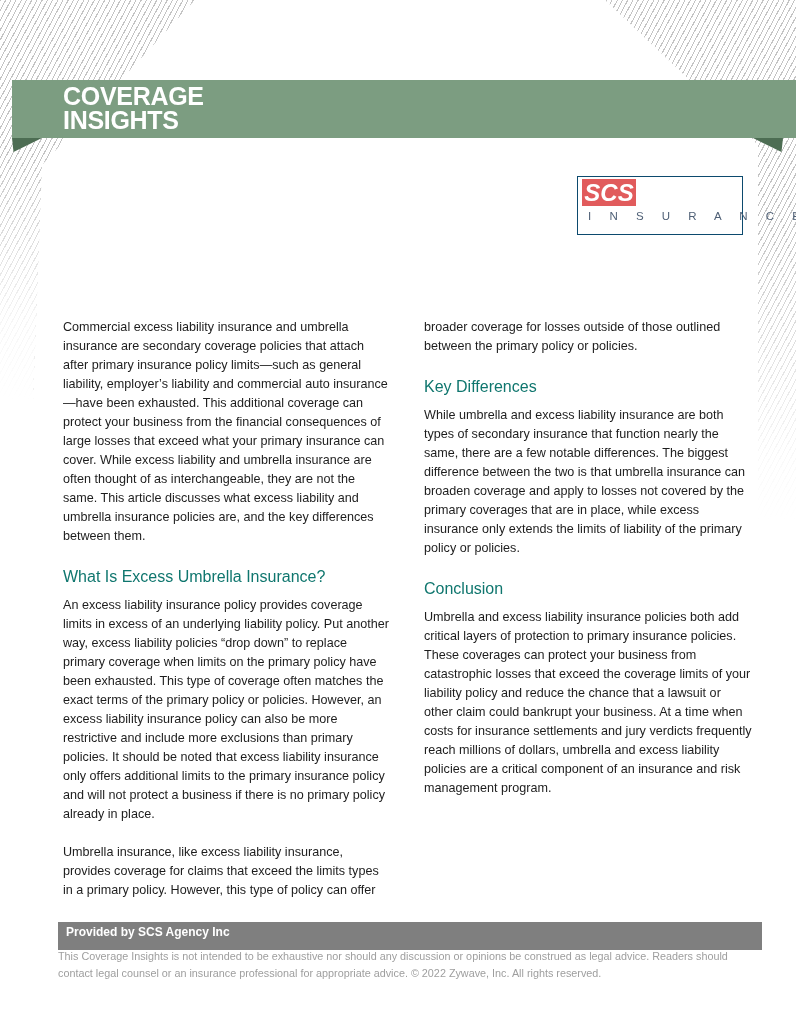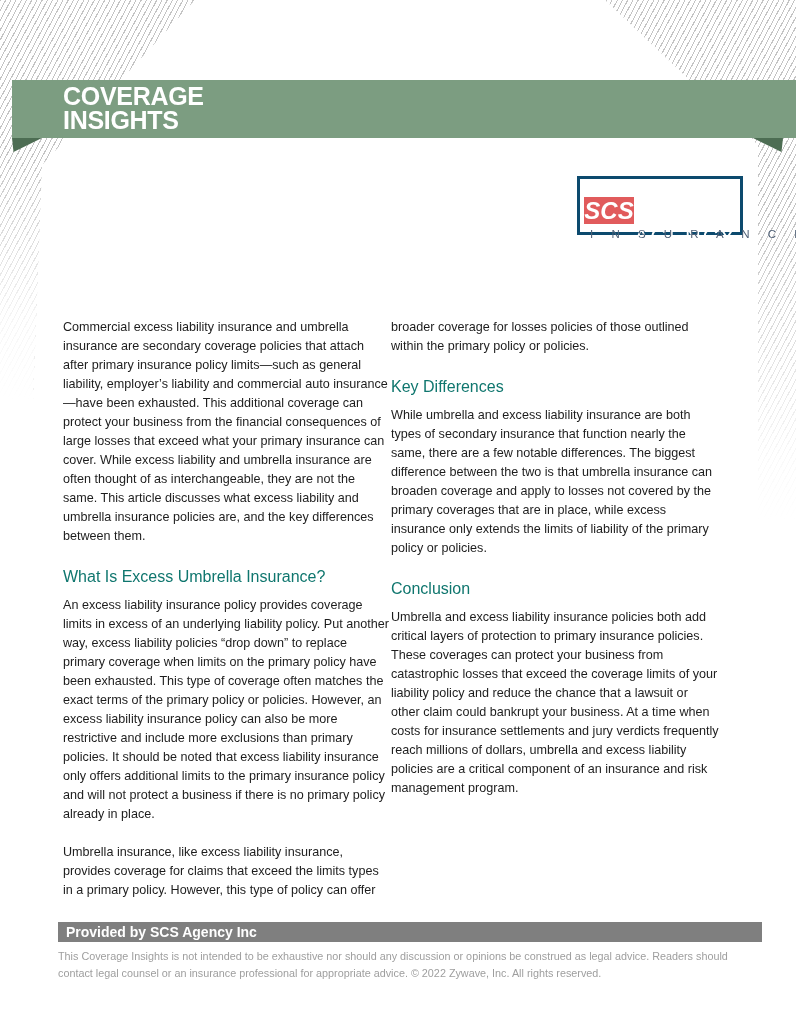--- a/index.html
+++ b/index.html
@@ -49,53 +49,53 @@
 
   
   .doc-title {
     position:absolute; left:63px; top:180px; width:492px;
     font-size:30px; line-height:34px; font-weight:bold; color:#7fa382; z-index:2;
   }
 
   
   .logo {
     position:absolute; left:577px; top:176px; width:166px; height:59px;
-    border:3px solid #0c4a6e; background:#fff; box-sizing:border-box;
-    padding:18px 4px 0 4px; z-index:2;
+    border:1px solid #0c4a6e; background:#fff; box-sizing:border-box;
+    padding:2px 4px 0 4px; z-index:2;
   }
   .logo-row { display:flex; height:27px; }
   .logo-scs {
     background:#e15b5c; color:#fff; width:62px; font-weight:bold; font-style:italic;
     font-size:24px; display:flex; align-items:center; justify-content:center;
   }
   .logo-agency {
     background:#3d5777; color:#fff; flex:1; font-size:22px; letter-spacing:1.5px;
     display:flex; align-items:center; justify-content:center; transform-origin:center;margin-top:40px;
   }
   .logo-insurance {
     color:#4f6076; font-size:11.5px; letter-spacing:7.5px; text-align:center;
     margin-top:4px; padding-left:6px; white-space:nowrap;
   }
 
   
   .columns {
     position:absolute; left:63px; top:318px; width:689px;
-    display:flex; z-index:2;
+    display:flex; gap:33px; z-index:2;
   }
   .col { width:328px; font-size:12.6px; line-height:19px; color:#1d1d1d; }
   .col p { margin:0 0 19px 0; }
   .col h2 {
     font-size:16px; line-height:20px; color:#0f766e; font-weight:400;
     margin:21px 0 9px 0;
   }
 
   
   .footer-bar {
-    position:absolute; left:58px; top:922px; width:704px; height:20px;
-    background:#7f7f7f; color:#fff; font-size:14px; font-weight:bold;
+    position:absolute; left:58px; top:922px; width:704px; height:28px;
+    background:#7f7f7f; color:#fff; font-size:12px; font-weight:bold;
     line-height:20px; padding-left:8px; box-sizing:border-box; z-index:2;
   }
   .disclaimer {
     position:absolute; left:58px; top:948px; width:700px;
     font-size:10.8px; line-height:17px; color:#9e9e9e; z-index:2;
   }
 </style>
 </head>
 <body>
 
@@ -123,21 +123,21 @@
   </div>
 
   <div class="columns">
     <div class="col">
       <p>Commercial excess liability insurance and umbrella insurance are secondary coverage policies that attach after primary insurance policy limits—such as general liability, employer’s liability and commercial auto insurance—have been exhausted. This additional coverage can protect your business from the financial consequences of large losses that exceed what your primary insurance can cover. While excess liability and umbrella insurance are often thought of as interchangeable, they are not the same. This article discusses what excess liability and umbrella insurance policies are, and the key differences between them.</p>
       <h2>What Is Excess Umbrella Insurance?</h2>
       <p>An excess liability insurance policy provides coverage limits in excess of an underlying liability policy. Put another way, excess liability policies “drop down” to replace primary coverage when limits on the primary policy have been exhausted. This type of coverage often matches the exact terms of the primary policy or policies. However, an excess liability insurance policy can also be more restrictive and include more exclusions than primary policies. It should be noted that excess liability insurance only offers additional limits to the primary insurance policy and will not protect a business if there is no primary policy already in place.</p>
       <p>Umbrella insurance, like excess liability insurance, provides coverage for claims that exceed the limits types in a primary policy. However, this type of policy can offer</p>
     </div>
     <div class="col">
-      <p>broader coverage for losses policies of those outlined within the primary policy or policies.</p>
+      <p>broader coverage for losses outside of those outlined between the primary policy or policies.</p>
       <h2>Key Differences</h2>
       <p>While umbrella and excess liability insurance are both types of secondary insurance that function nearly the same, there are a few notable differences. The biggest difference between the two is that umbrella insurance can broaden coverage and apply to losses not covered by the primary coverages that are in place, while excess insurance only extends the limits of liability of the primary policy or policies.</p>
       <h2>Conclusion</h2>
       <p>Umbrella and excess liability insurance policies both add critical layers of protection to primary insurance policies. These coverages can protect your business from catastrophic losses that exceed the coverage limits of your liability policy and reduce the chance that a lawsuit or other claim could bankrupt your business. At a time when costs for insurance settlements and jury verdicts frequently reach millions of dollars, umbrella and excess liability policies are a critical component of an insurance and risk management program.</p>
     </div>
   </div>
 
   <div class="footer-bar">Provided by SCS Agency Inc</div>
   <div class="disclaimer">This Coverage Insights is not intended to be exhaustive nor should any discussion or opinions be construed as legal advice. Readers should contact legal counsel or an insurance professional for appropriate advice. © 2022 Zywave, Inc. All rights reserved.</div>
 

